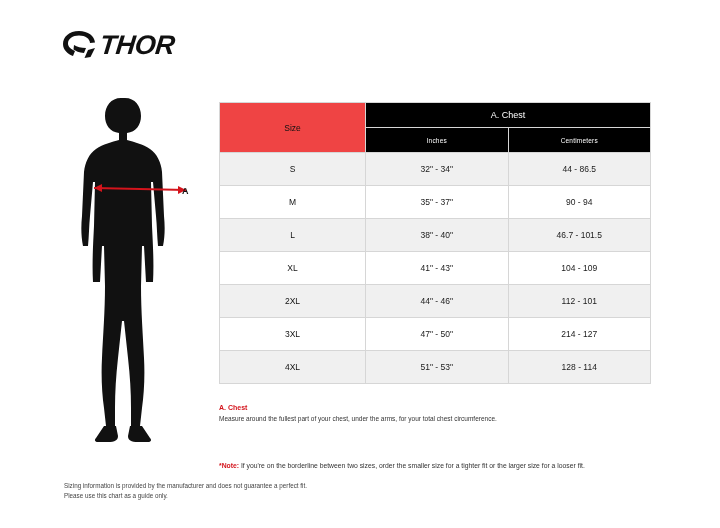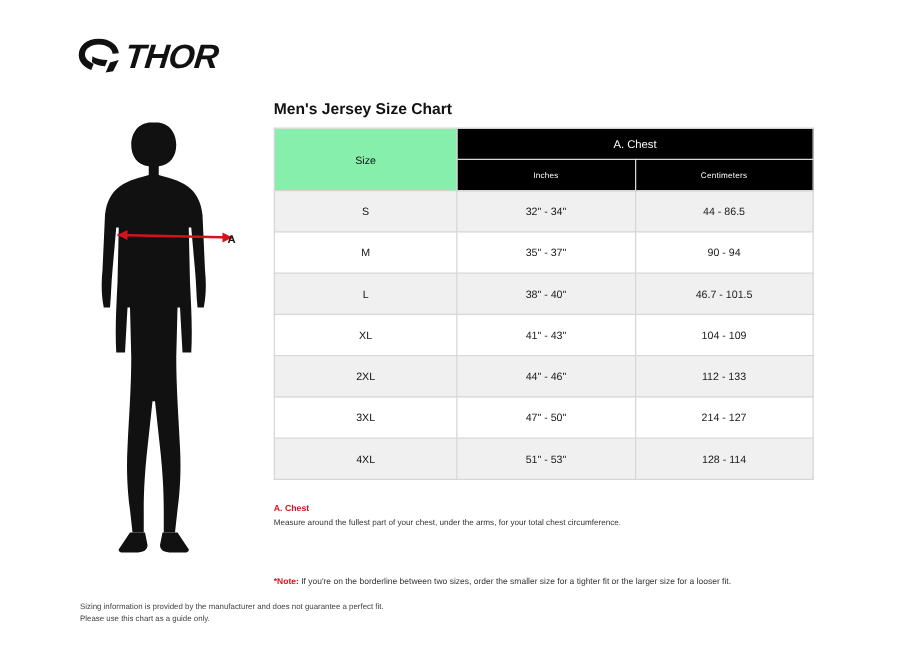--- a/index.html
+++ b/index.html
@@ -91,21 +91,21 @@
     text-align: center;
     vertical-align: middle;
     font-weight: normal;
   }
   .hdr-size {
     width: 143px;
     height: 46px;
     font-size: 8.5px;
     font-weight: bold;
     color: #111;
-    background: #86efac;
+    background: #ef4444;
   }
   .hdr-chest {
     height: 22px;
     font-size: 9px;
     font-weight: bold;
     color: #fff;
     background: #000;
     border: 1px solid #000;
   }
   .hdr-unit {
@@ -204,21 +204,20 @@
 
       <g>
         <path d="M36 92 L128 94" stroke="#d4141c" stroke-width="2.2" fill="none"></path>
         <path d="M36 92 L44 88 L44 96 Z" fill="#d4141c"></path>
         <path d="M128 94 L120 90 L120 98 Z" fill="#d4141c"></path>
       </g>
     </svg>
   </div>
   <div class="measure-label">A</div>
 
-  <div class="chart-title">Men's Jersey Size Chart</div>
 
   <table class="size-table">
     <thead>
       <tr>
         <th class="hdr-size" rowspan="2">Size</th>
         <th class="hdr-chest" colspan="2">A. Chest</th>
       </tr>
       <tr>
         <th class="hdr-unit">Inches</th>
         <th class="hdr-unit">Centimeters</th>
@@ -241,21 +240,21 @@
         <td class="row-cell">46.7 - 101.5</td>
       </tr>
       <tr class="row-plain">
         <td class="row-cell row-size">XL</td>
         <td class="row-cell">41" - 43"</td>
         <td class="row-cell">104 - 109</td>
       </tr>
       <tr class="row-shaded">
         <td class="row-cell row-size">2XL</td>
         <td class="row-cell">44" - 46"</td>
-        <td class="row-cell">112 - 133</td>
+        <td class="row-cell">112 - 101</td>
       </tr>
       <tr class="row-plain">
         <td class="row-cell row-size">3XL</td>
         <td class="row-cell">47" - 50"</td>
         <td class="row-cell">214 - 127</td>
       </tr>
       <tr class="row-shaded">
         <td class="row-cell row-size">4XL</td>
         <td class="row-cell">51" - 53"</td>
         <td class="row-cell">128 - 114</td>

